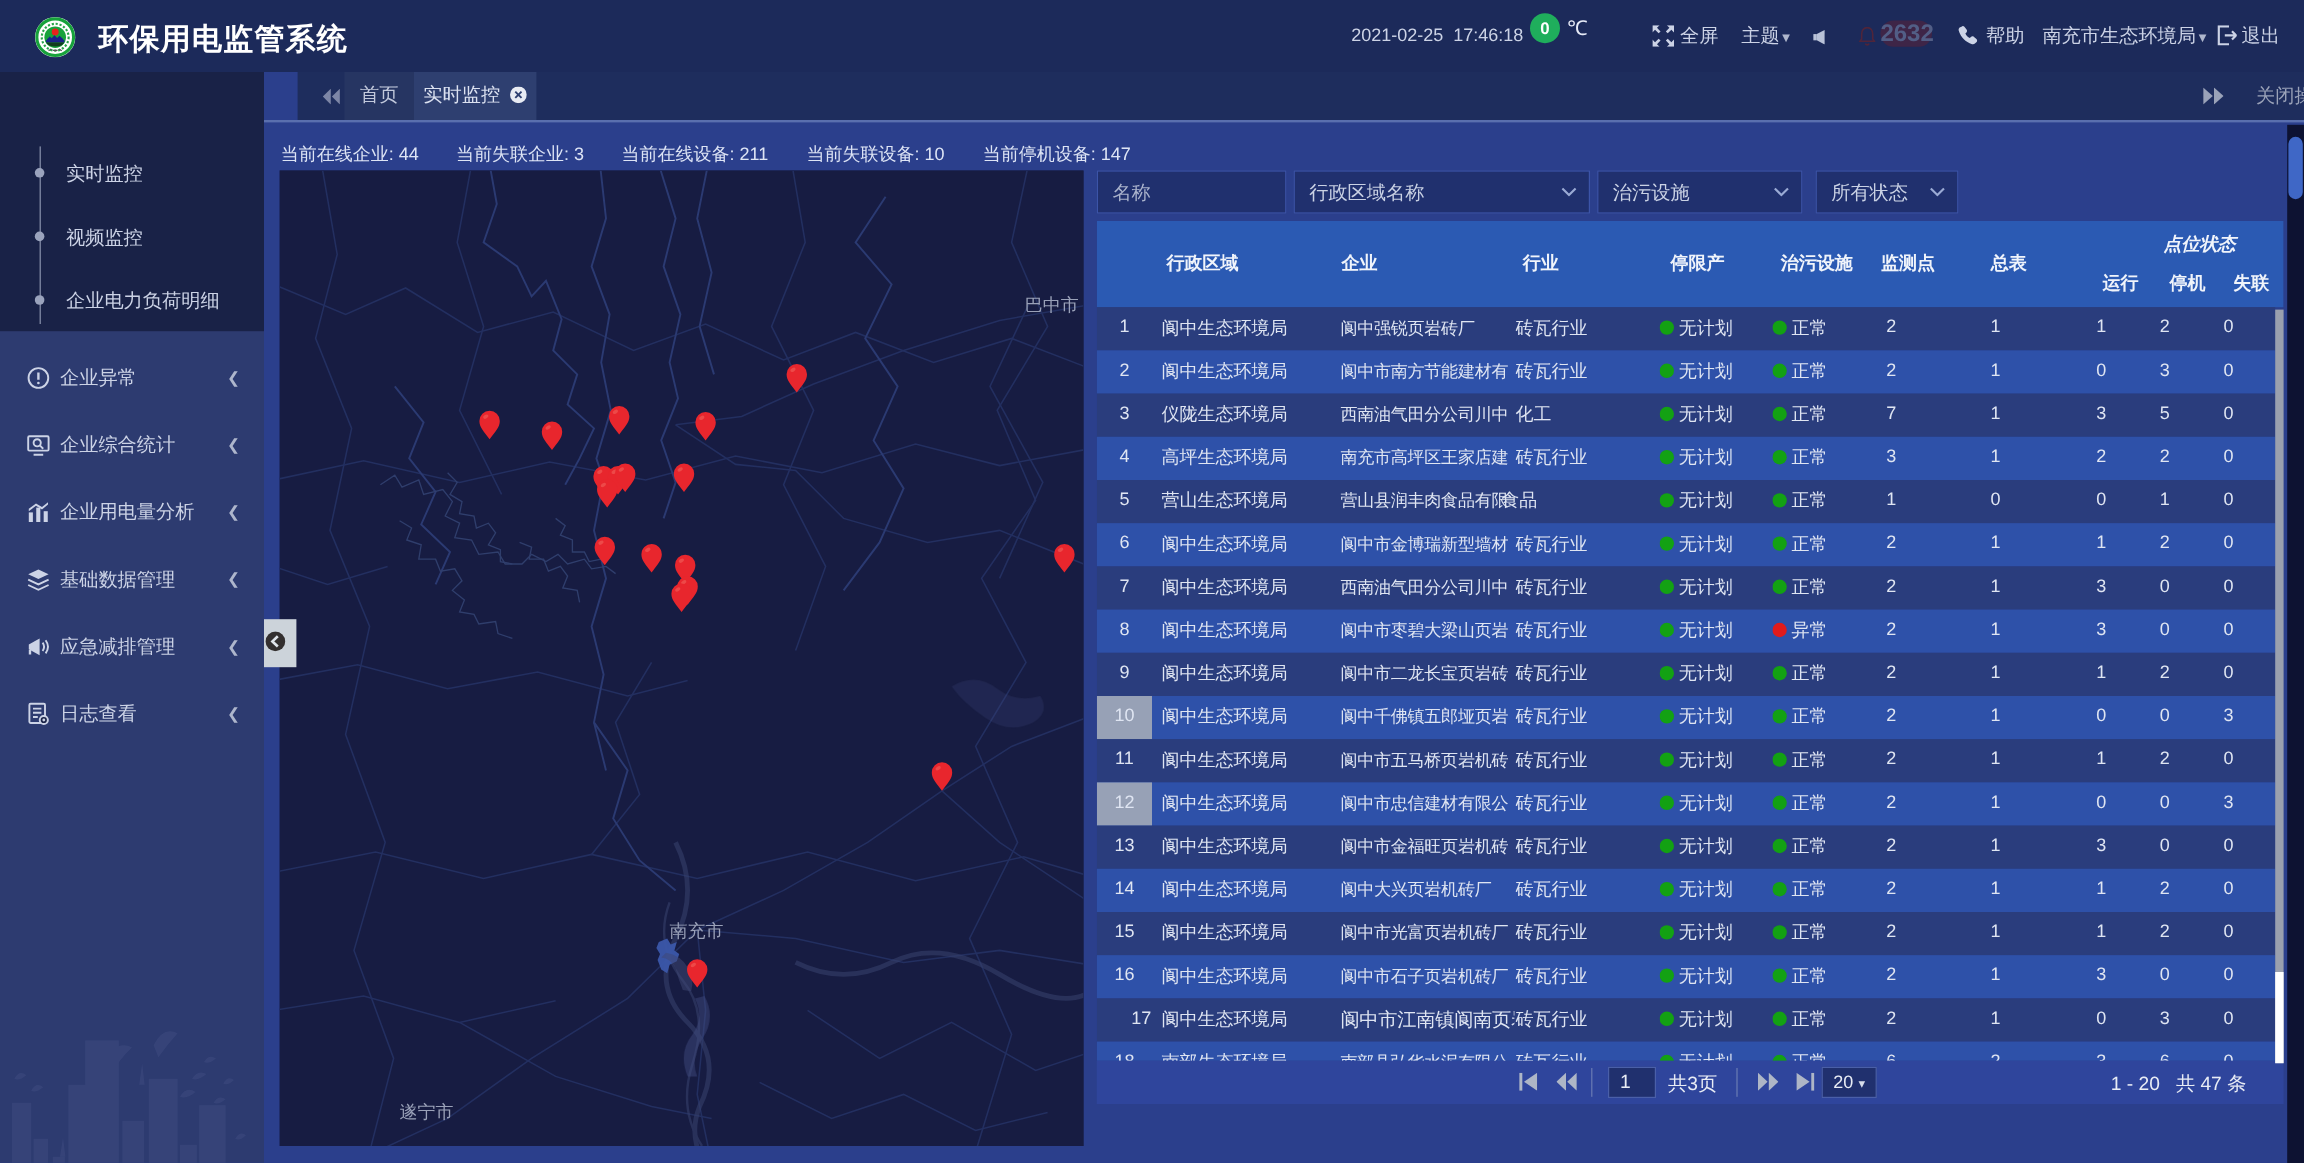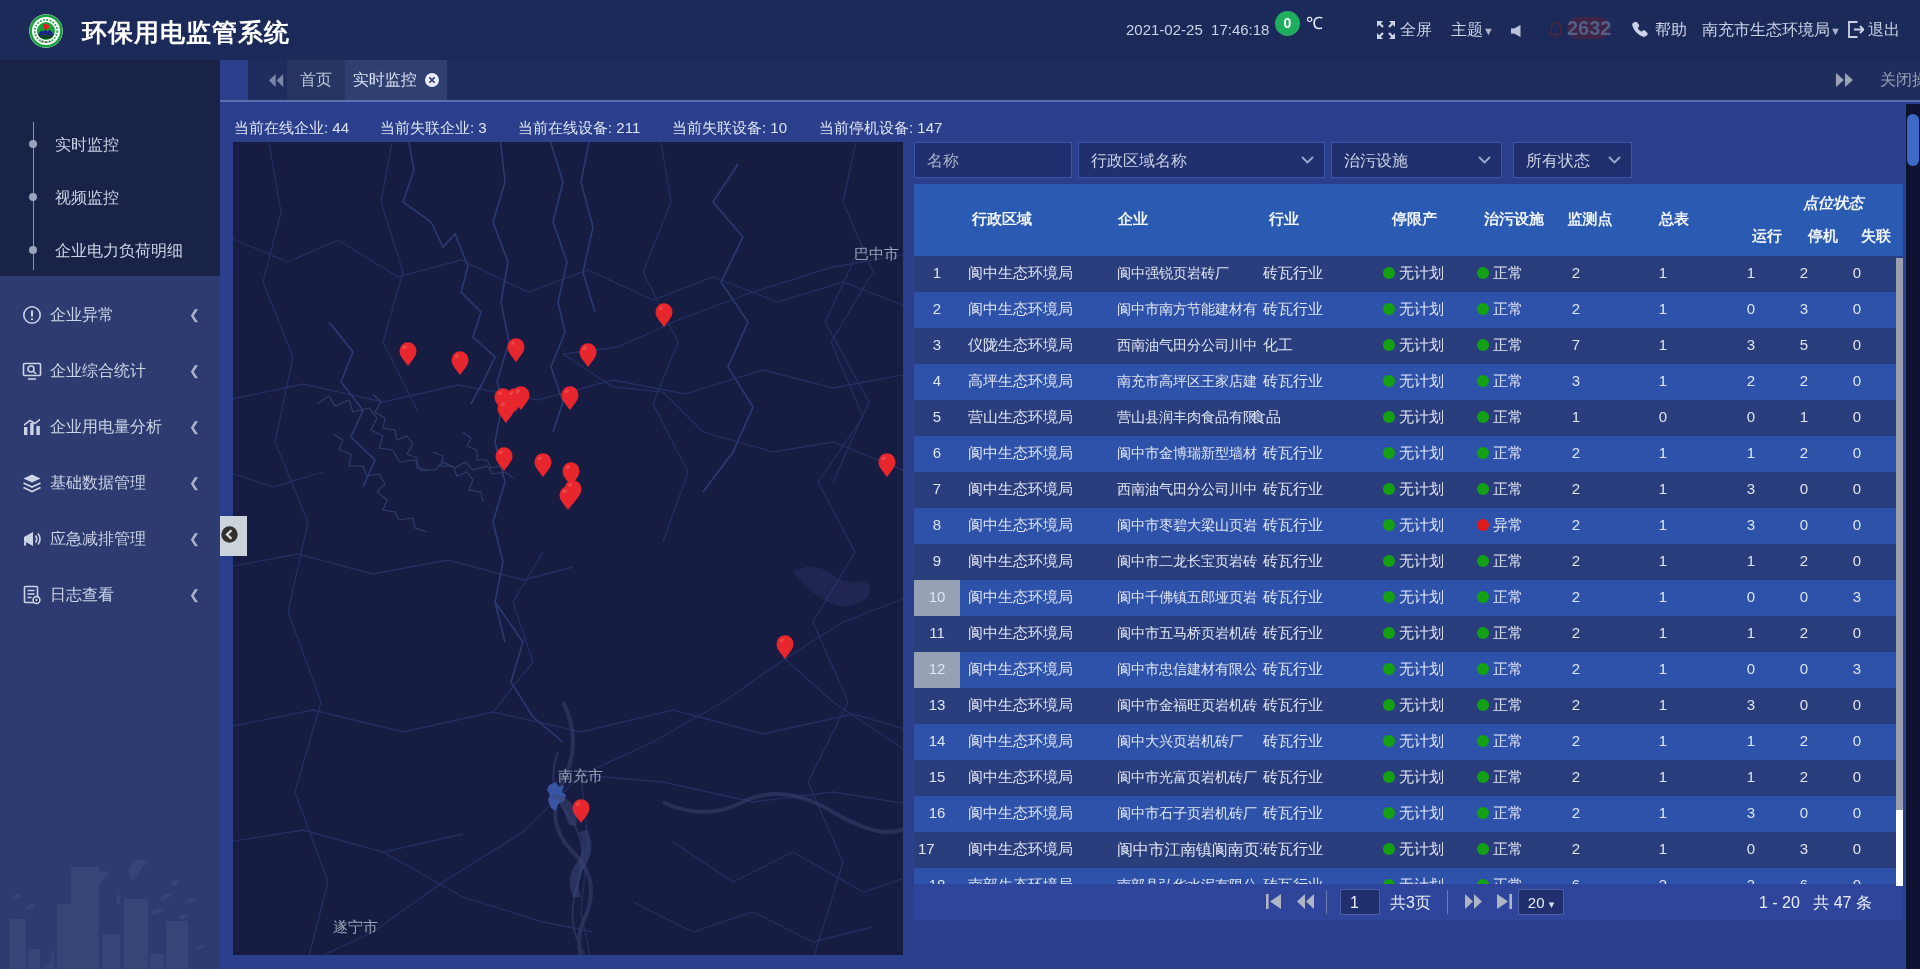--- a/index.html
+++ b/index.html
@@ -546,21 +546,21 @@
         <div class="cell" style="left:349px;width:120px">砖瓦行业</div>
         <div class="cell" style="left:469px"><span class="dot"></span>无计划</div>
         <div class="cell" style="left:563px"><span class="dot"></span>正常</div>
         <div class="cell" style="left:632px;width:60px;text-align:center">2</div>
         <div class="cell" style="left:719px;width:60px;text-align:center">1</div>
         <div class="cell" style="left:807px;width:60px;text-align:center">3</div>
         <div class="cell" style="left:860px;width:60px;text-align:center">0</div>
         <div class="cell" style="left:913px;width:60px;text-align:center">0</div>
       </div>
 <div class="row odd" style="top:648px">
-        <div class="cell" style="left:4px;width:46px;text-align:left">17</div>
+        <div class="cell" style="left:14px;width:46px;text-align:center">17</div>
         <div class="cell" style="left:54px;width:148px">阆中生态环境局</div>
         <div class="cell" style="left:203px;width:145px;font-size:16px;letter-spacing:-0.2px">阆中市江南镇阆南页岩</div>
         <div class="cell" style="left:349px;width:120px">砖瓦行业</div>
         <div class="cell" style="left:469px"><span class="dot"></span>无计划</div>
         <div class="cell" style="left:563px"><span class="dot"></span>正常</div>
         <div class="cell" style="left:632px;width:60px;text-align:center">2</div>
         <div class="cell" style="left:719px;width:60px;text-align:center">1</div>
         <div class="cell" style="left:807px;width:60px;text-align:center">0</div>
         <div class="cell" style="left:860px;width:60px;text-align:center">3</div>
         <div class="cell" style="left:913px;width:60px;text-align:center">0</div>

